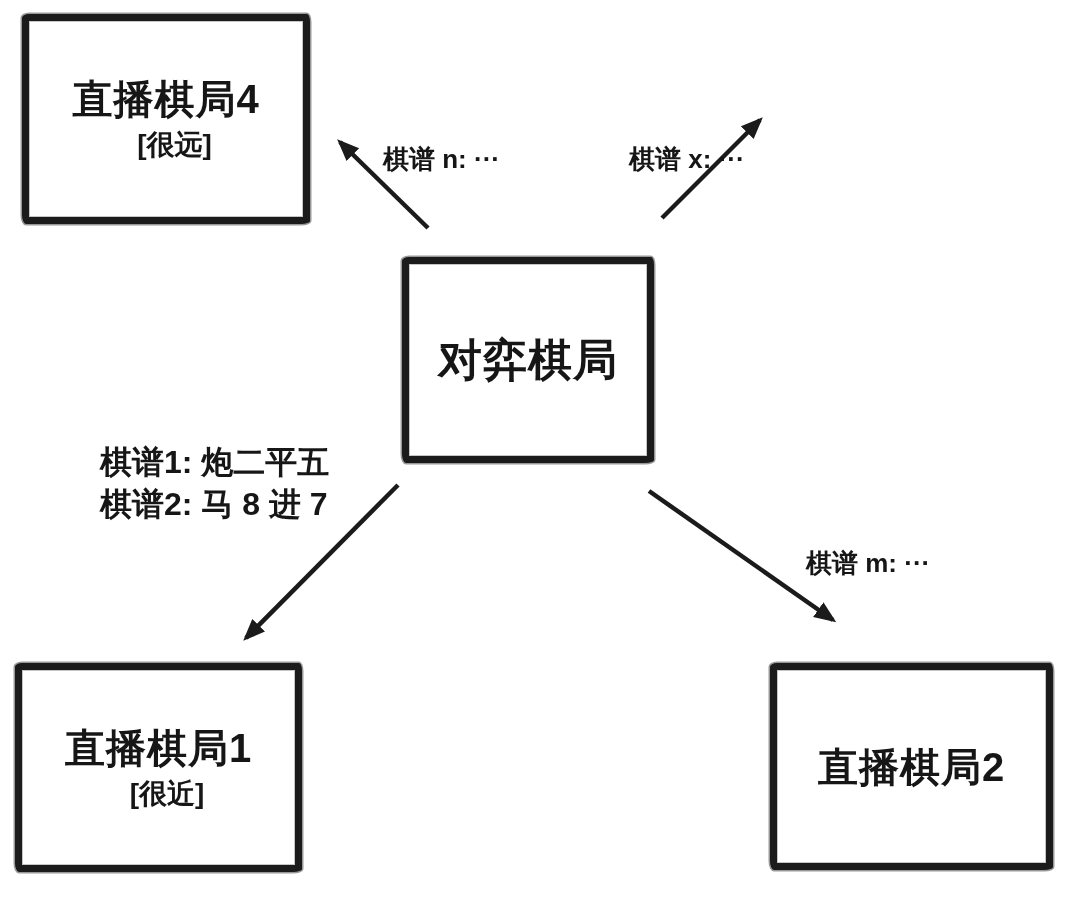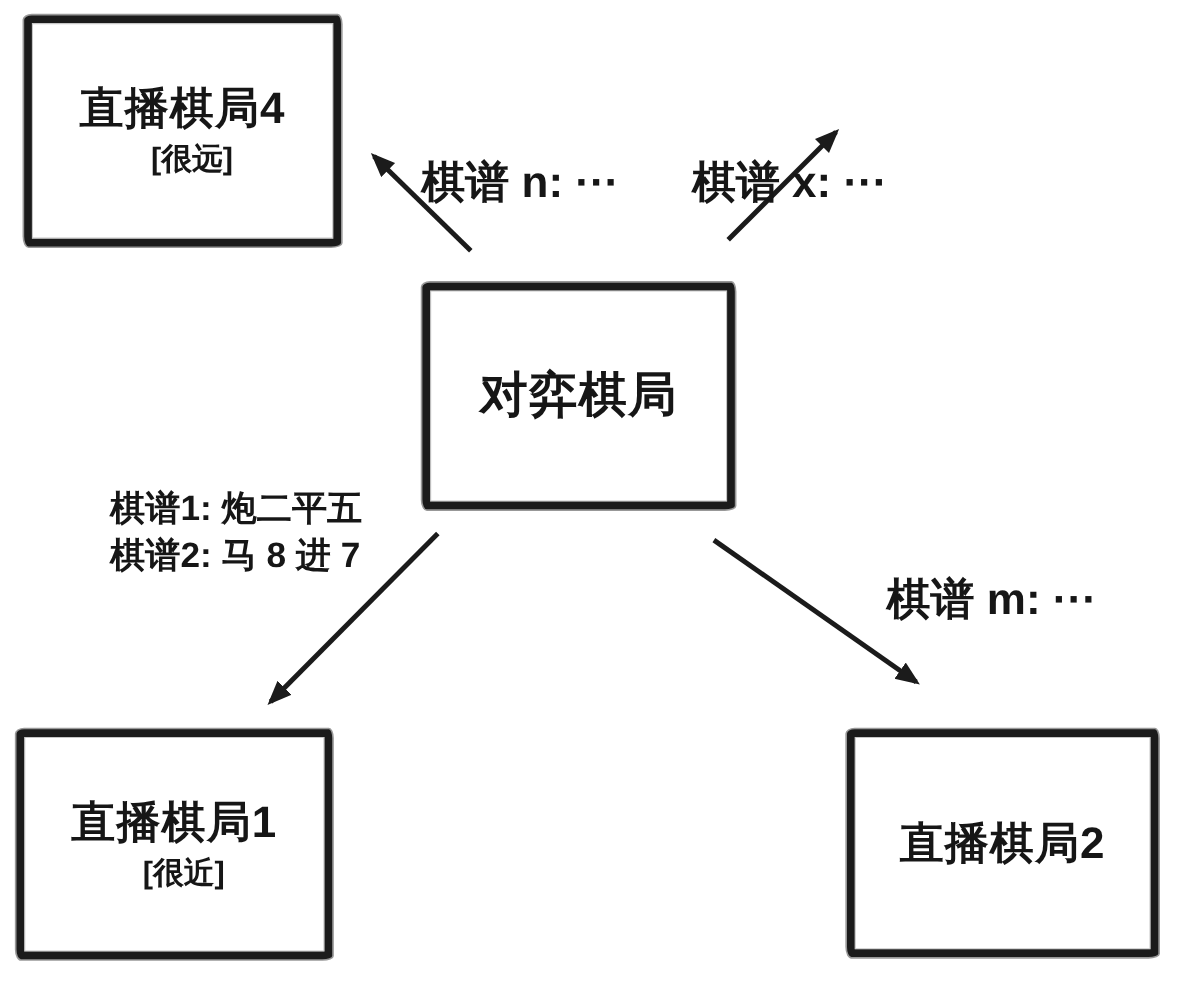--- a/index.html
+++ b/index.html
@@ -51,46 +51,46 @@
     color: #161616;
     white-space: nowrap;
     line-height: 1;
     margin-left: 17px;
   }
   .node-center .node-title {
     font-size: 44px;
   }
   .edge-label {
     position: absolute;
-    font-size: 40px;
+    font-size: 26px;
     font-weight: 800;
     color: #161616;
     white-space: nowrap;
     line-height: 1;
   }
   .move-list {
     position: absolute;
     left: 100px;
     top: 441px;
     font-size: 32px;
     font-weight: 800;
     color: #161616;
     line-height: 42px;
     white-space: nowrap;
   }
   
   .node-top-left     { left: 22px;  top: 14px;  width: 288px; height: 210px; }
   .node-top-right    { left: 790px; top: 16px;  width: 288px; height: 206px; }
-  .node-center       { left: 384px; top: 257px; width: 284px; height: 206px; justify-content: center; }
+  .node-center       { left: 402px; top: 257px; width: 252px; height: 206px; justify-content: center; }
   .node-bottom-left  { left: 15px;  top: 663px; width: 287px; height: 209px; }
   .node-bottom-right { left: 770px; top: 663px; width: 283px; height: 207px; text-align: right; }
 
   .label-n { left: 383px; top: 146px; }
   .label-x { left: 581px; top: 146px; margin-left: 48px; }
-  .label-m { left: 806px; top: 525px; }
+  .label-m { left: 806px; top: 550px; }
 </style>
 </head>
 <body>
 
 <div class="canvas">
 
   <svg class="edges-layer" width="1090" height="898" viewBox="0 0 1090 898" xmlns="http://www.w3.org/2000/svg">
     <defs>
       <marker id="ah" markerUnits="userSpaceOnUse" markerWidth="24" markerHeight="20" refX="18" refY="9" orient="auto">
         <polygon points="0,0 22,9 0,18" fill="#1b1b1b"></polygon>

